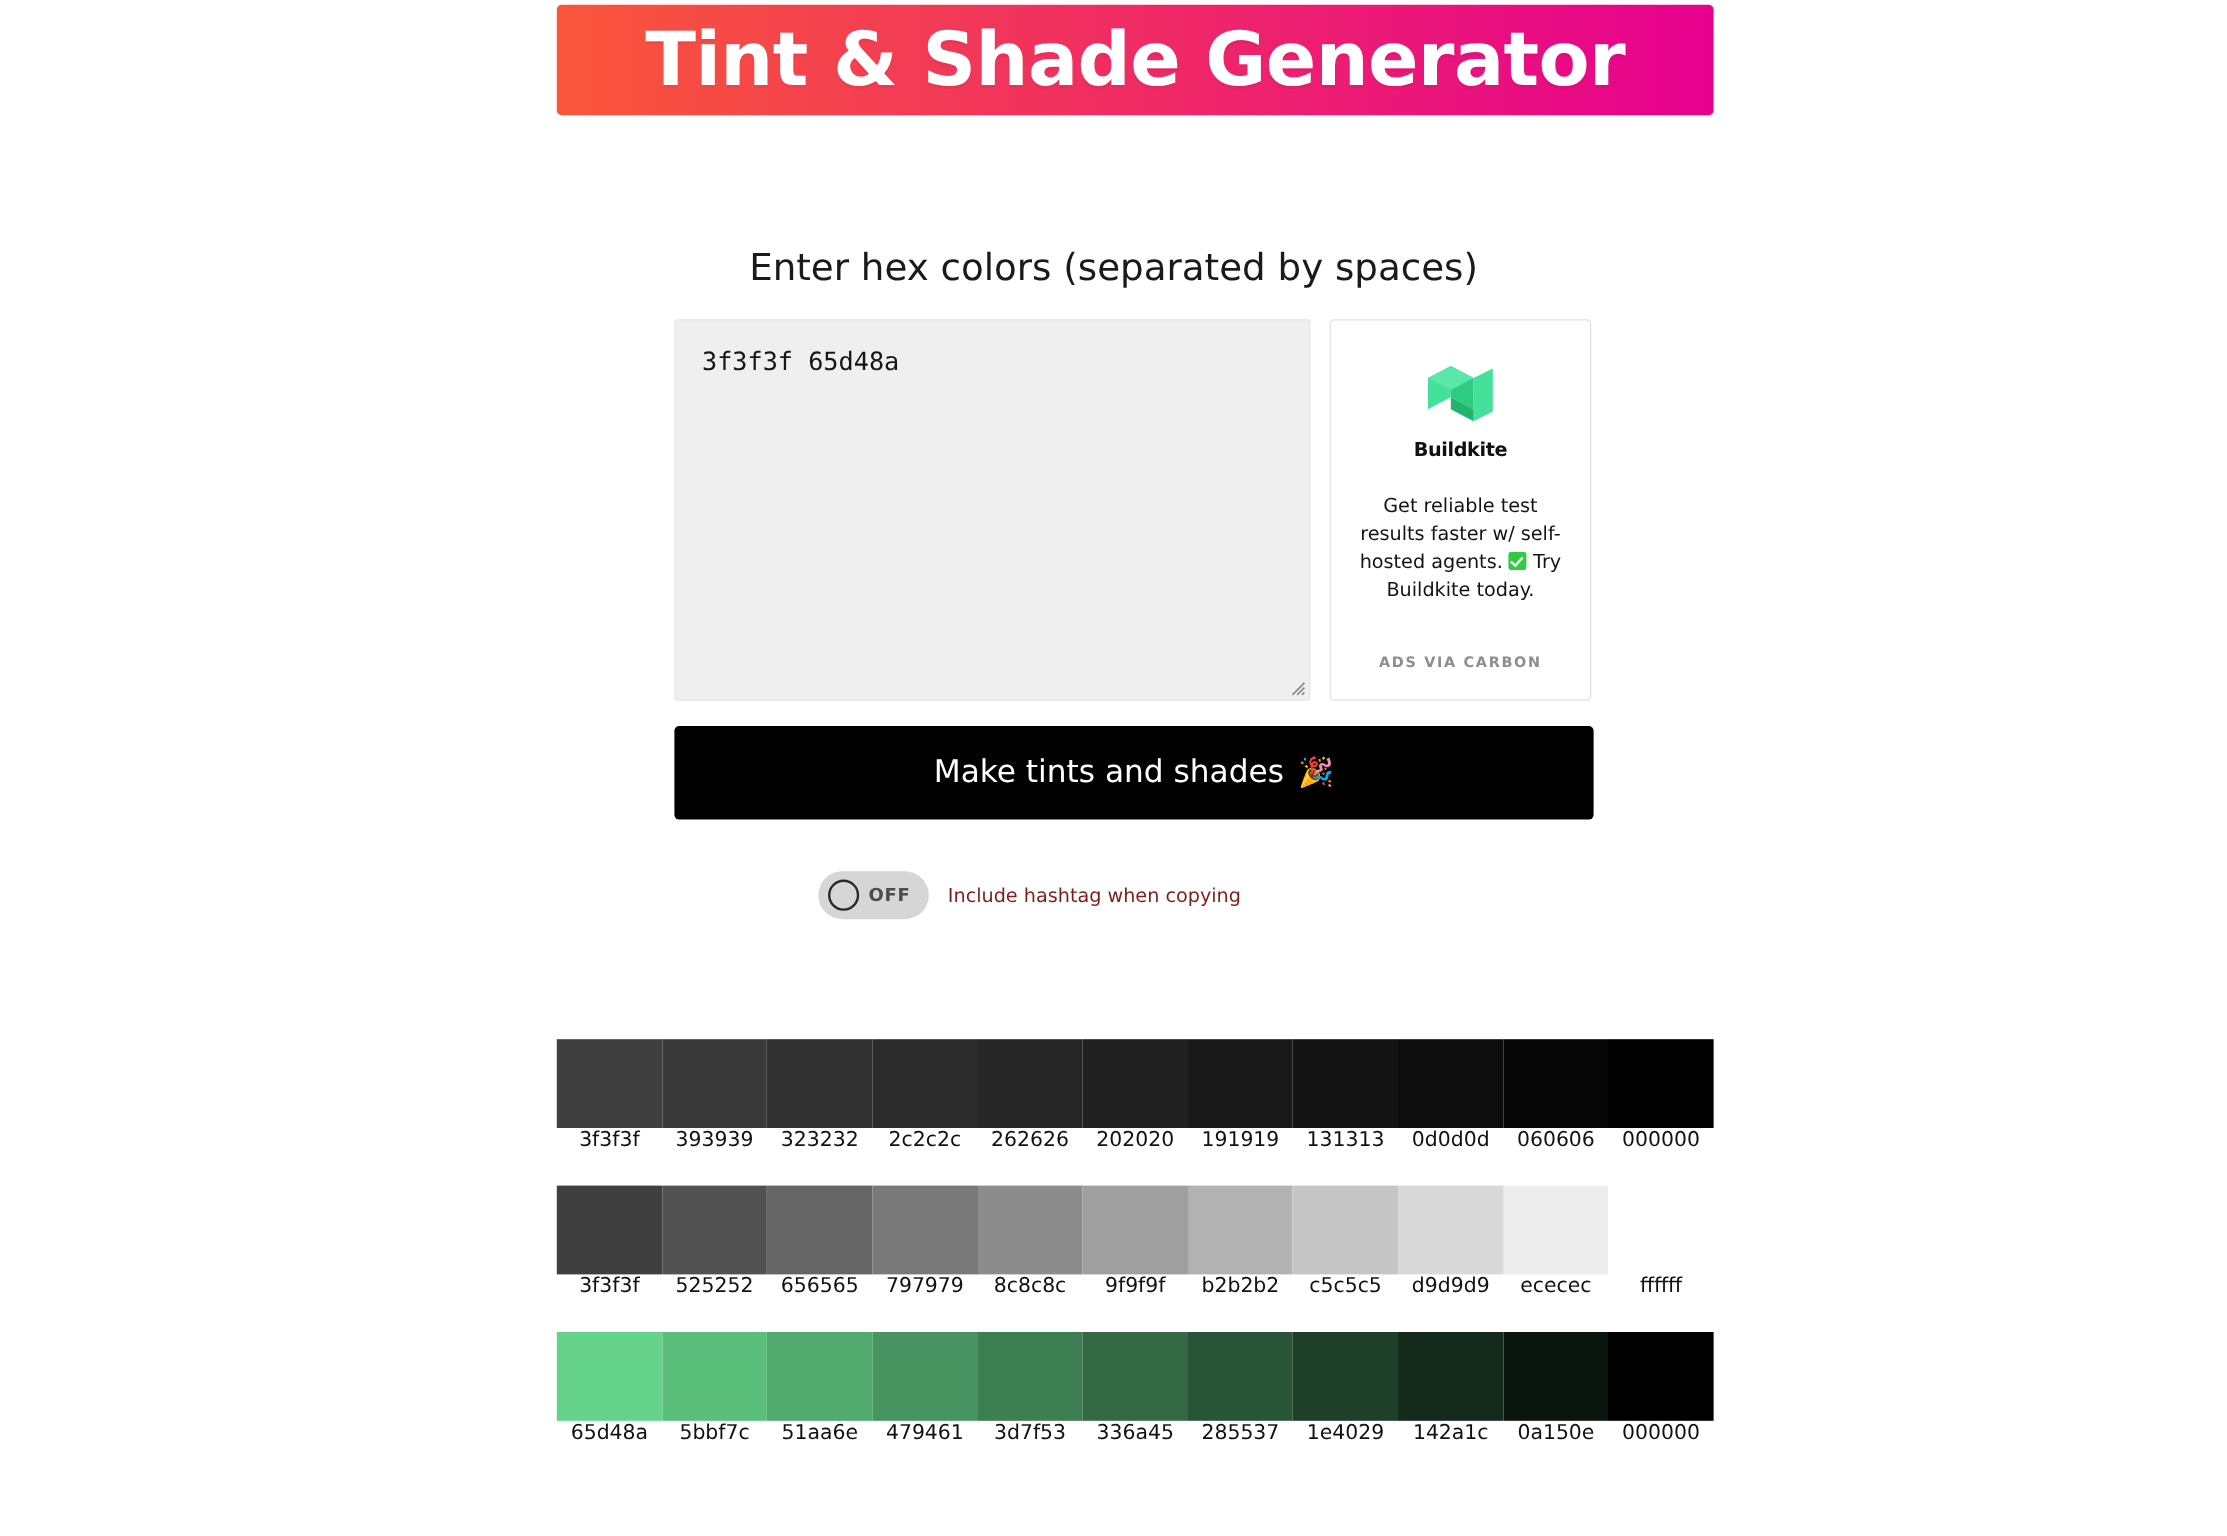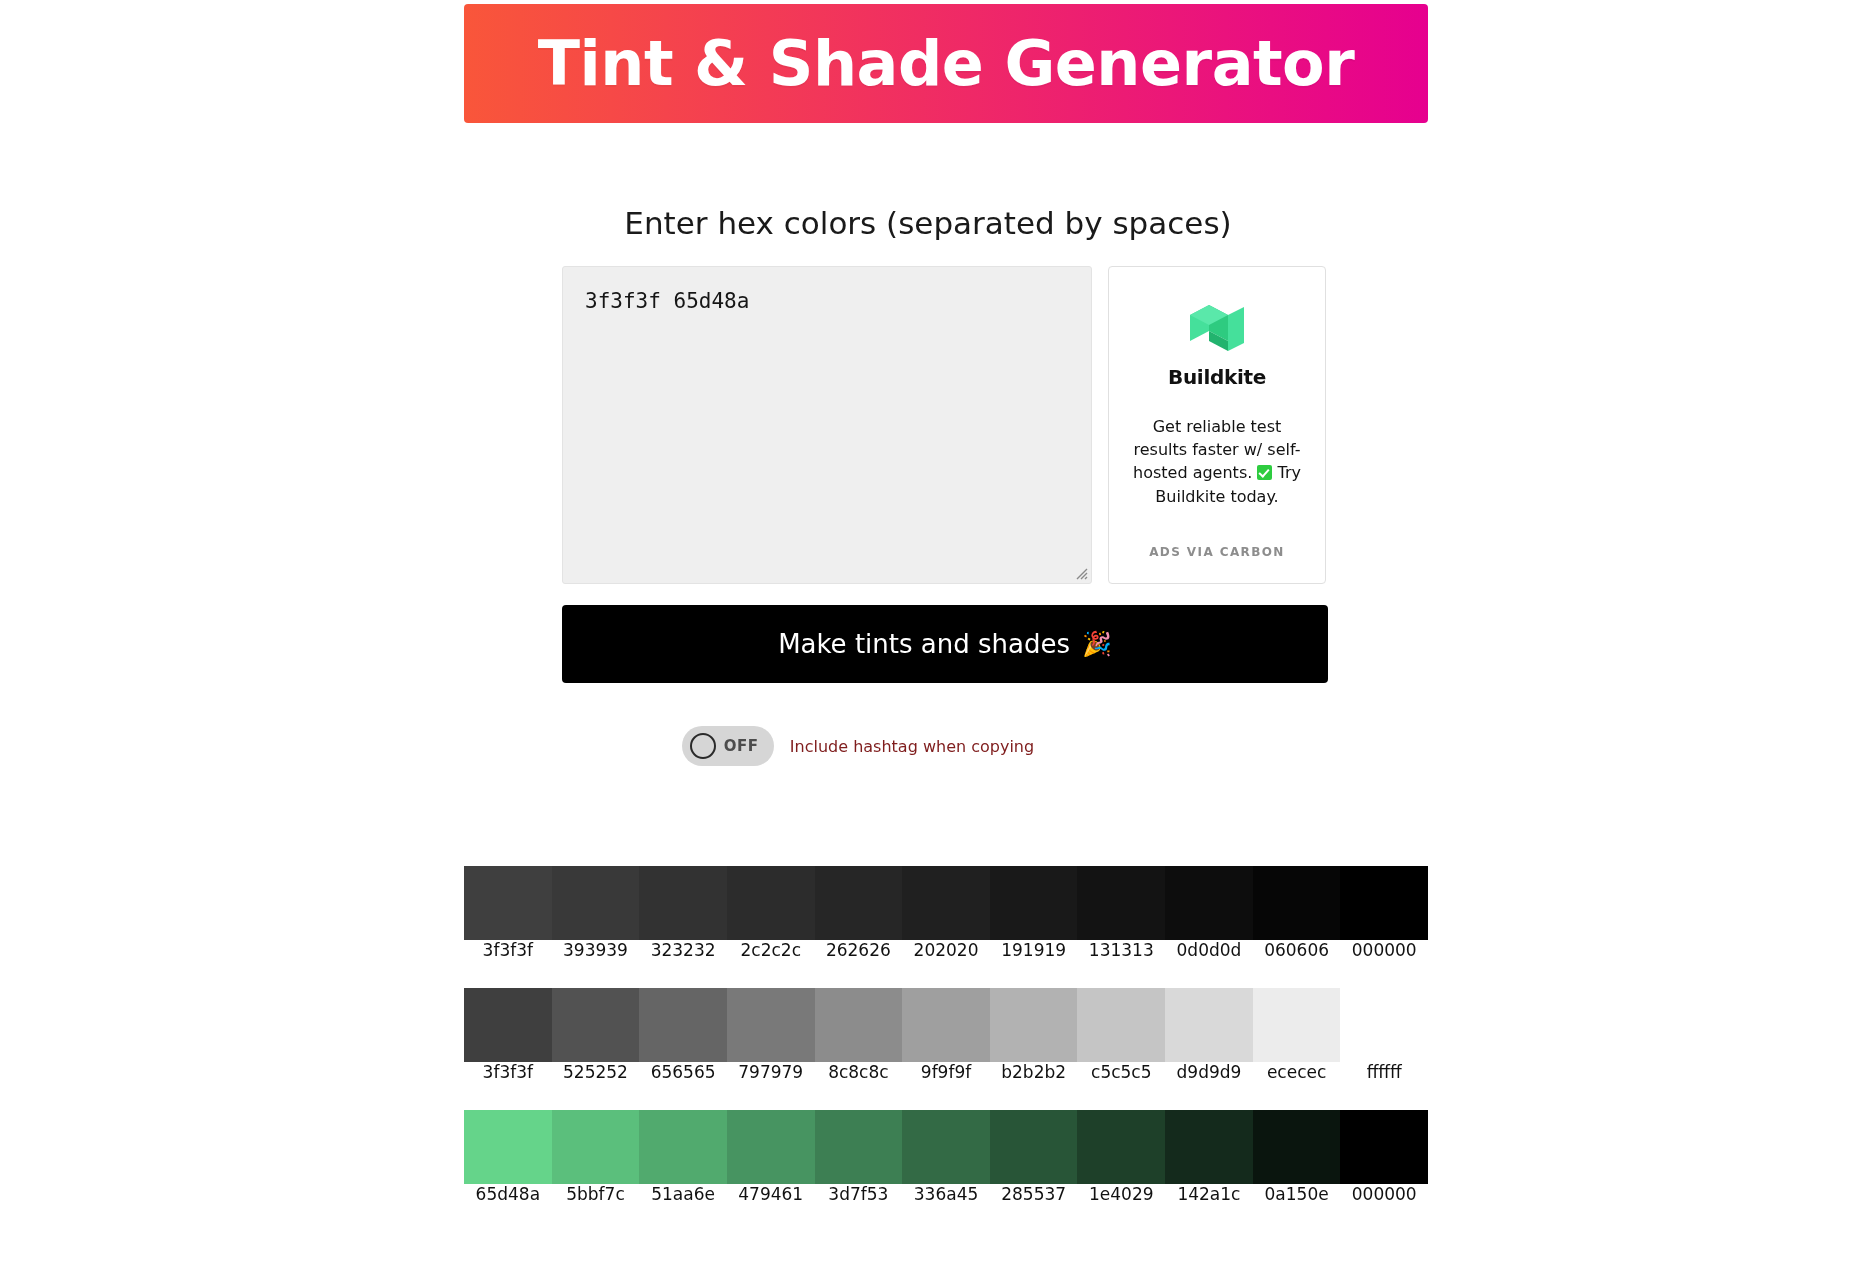--- a/index.html
+++ b/index.html
@@ -17,21 +17,21 @@
     font-family: "DejaVu Sans", "Liberation Sans", sans-serif;
     color: #111111;
   }
 
   
   .banner {
     position: absolute;
     left: 464px;
     top: 4px;
     width: 964px;
-    height: 119px;
+    height: 92px;
     border-radius: 4px;
     display: flex;
     align-items: center;
     justify-content: center;
     overflow: hidden;
   }
   .banner-title {
     font-family: "DejaVu Sans", "Liberation Sans", sans-serif;
     font-weight: 900;
     font-size: 62px;
@@ -106,21 +106,21 @@
     flex-direction: column;
     align-items: center;
   }
   .ad-logo {
     margin-top: 18px;
     width: 62px;
     height: 58px;
   }
   .ad-brand {
     margin-top: 6px;
-    font-size: 20px;
+    font-size: 16px;
     font-weight: 700;
     color: #111111;
     letter-spacing: -0.3px;
   }
   .ad-text {
     margin-top: 26px;
     font-size: 16px;
     line-height: 1.45;
     text-align: center;
     color: #131313;

